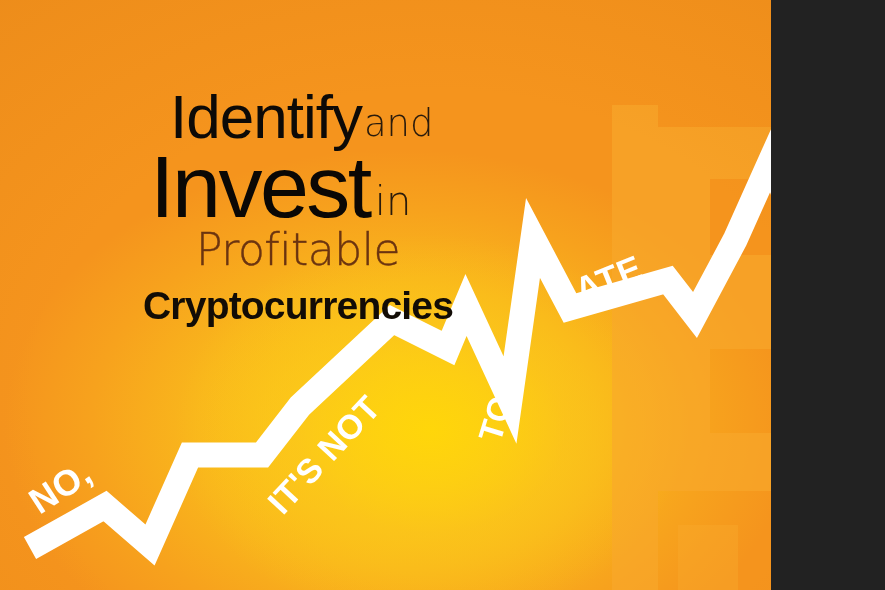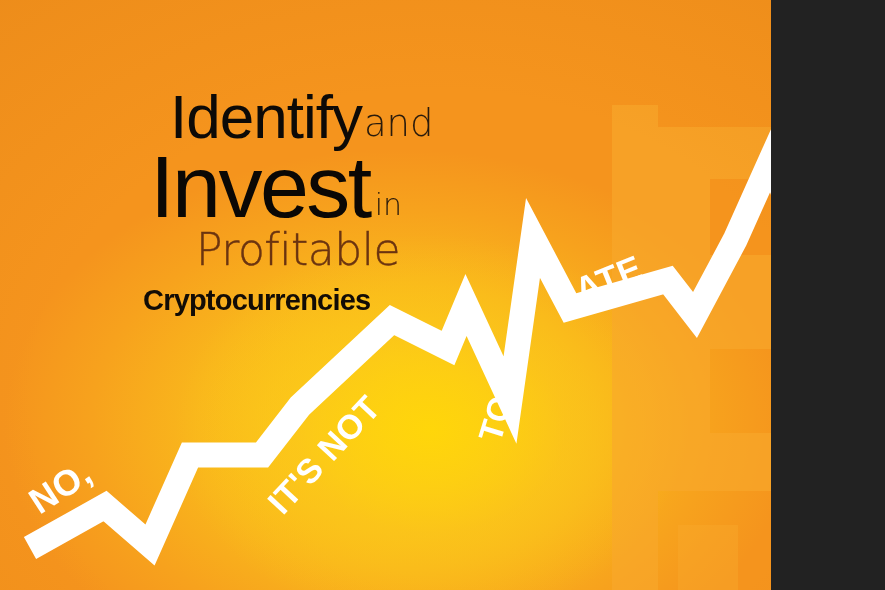--- a/index.html
+++ b/index.html
@@ -98,21 +98,21 @@
   }
   #line-invest {
     left: 150px;
     top: 143px;
     font-size: 88px;
     font-weight: 400;
     color: #0B0805;
     letter-spacing: -2.5px;
   }
   #word-in {
-    font-size: 30px;
+    font-size: 40px;
     font-weight: 300;
     color: #2A1B0C;
     letter-spacing: 0px;
     font-family: "DejaVu Sans", sans-serif;
     position: relative;
     top: -2px;
     left: 5px;
     text-align: center;
   }
   #line-profitable {
@@ -121,21 +121,21 @@
     font-size: 44px;
     font-weight: 100;
     color: #6B3410;
     letter-spacing: -0.5px;
     font-family: "DejaVu Sans", sans-serif;
     -webkit-text-stroke: 0.4px #6B3410;
   }
   #line-crypto {
     left: 143px;
     top: 286px;
-    font-size: 29px;
+    font-size: 39px;
     font-weight: 700;
     color: #120C06;
     letter-spacing: -0.8px;
   }
   
   .arrow-label {
     position: absolute;
     color: #FFFFFF;
     font-weight: 700;
     white-space: nowrap;

